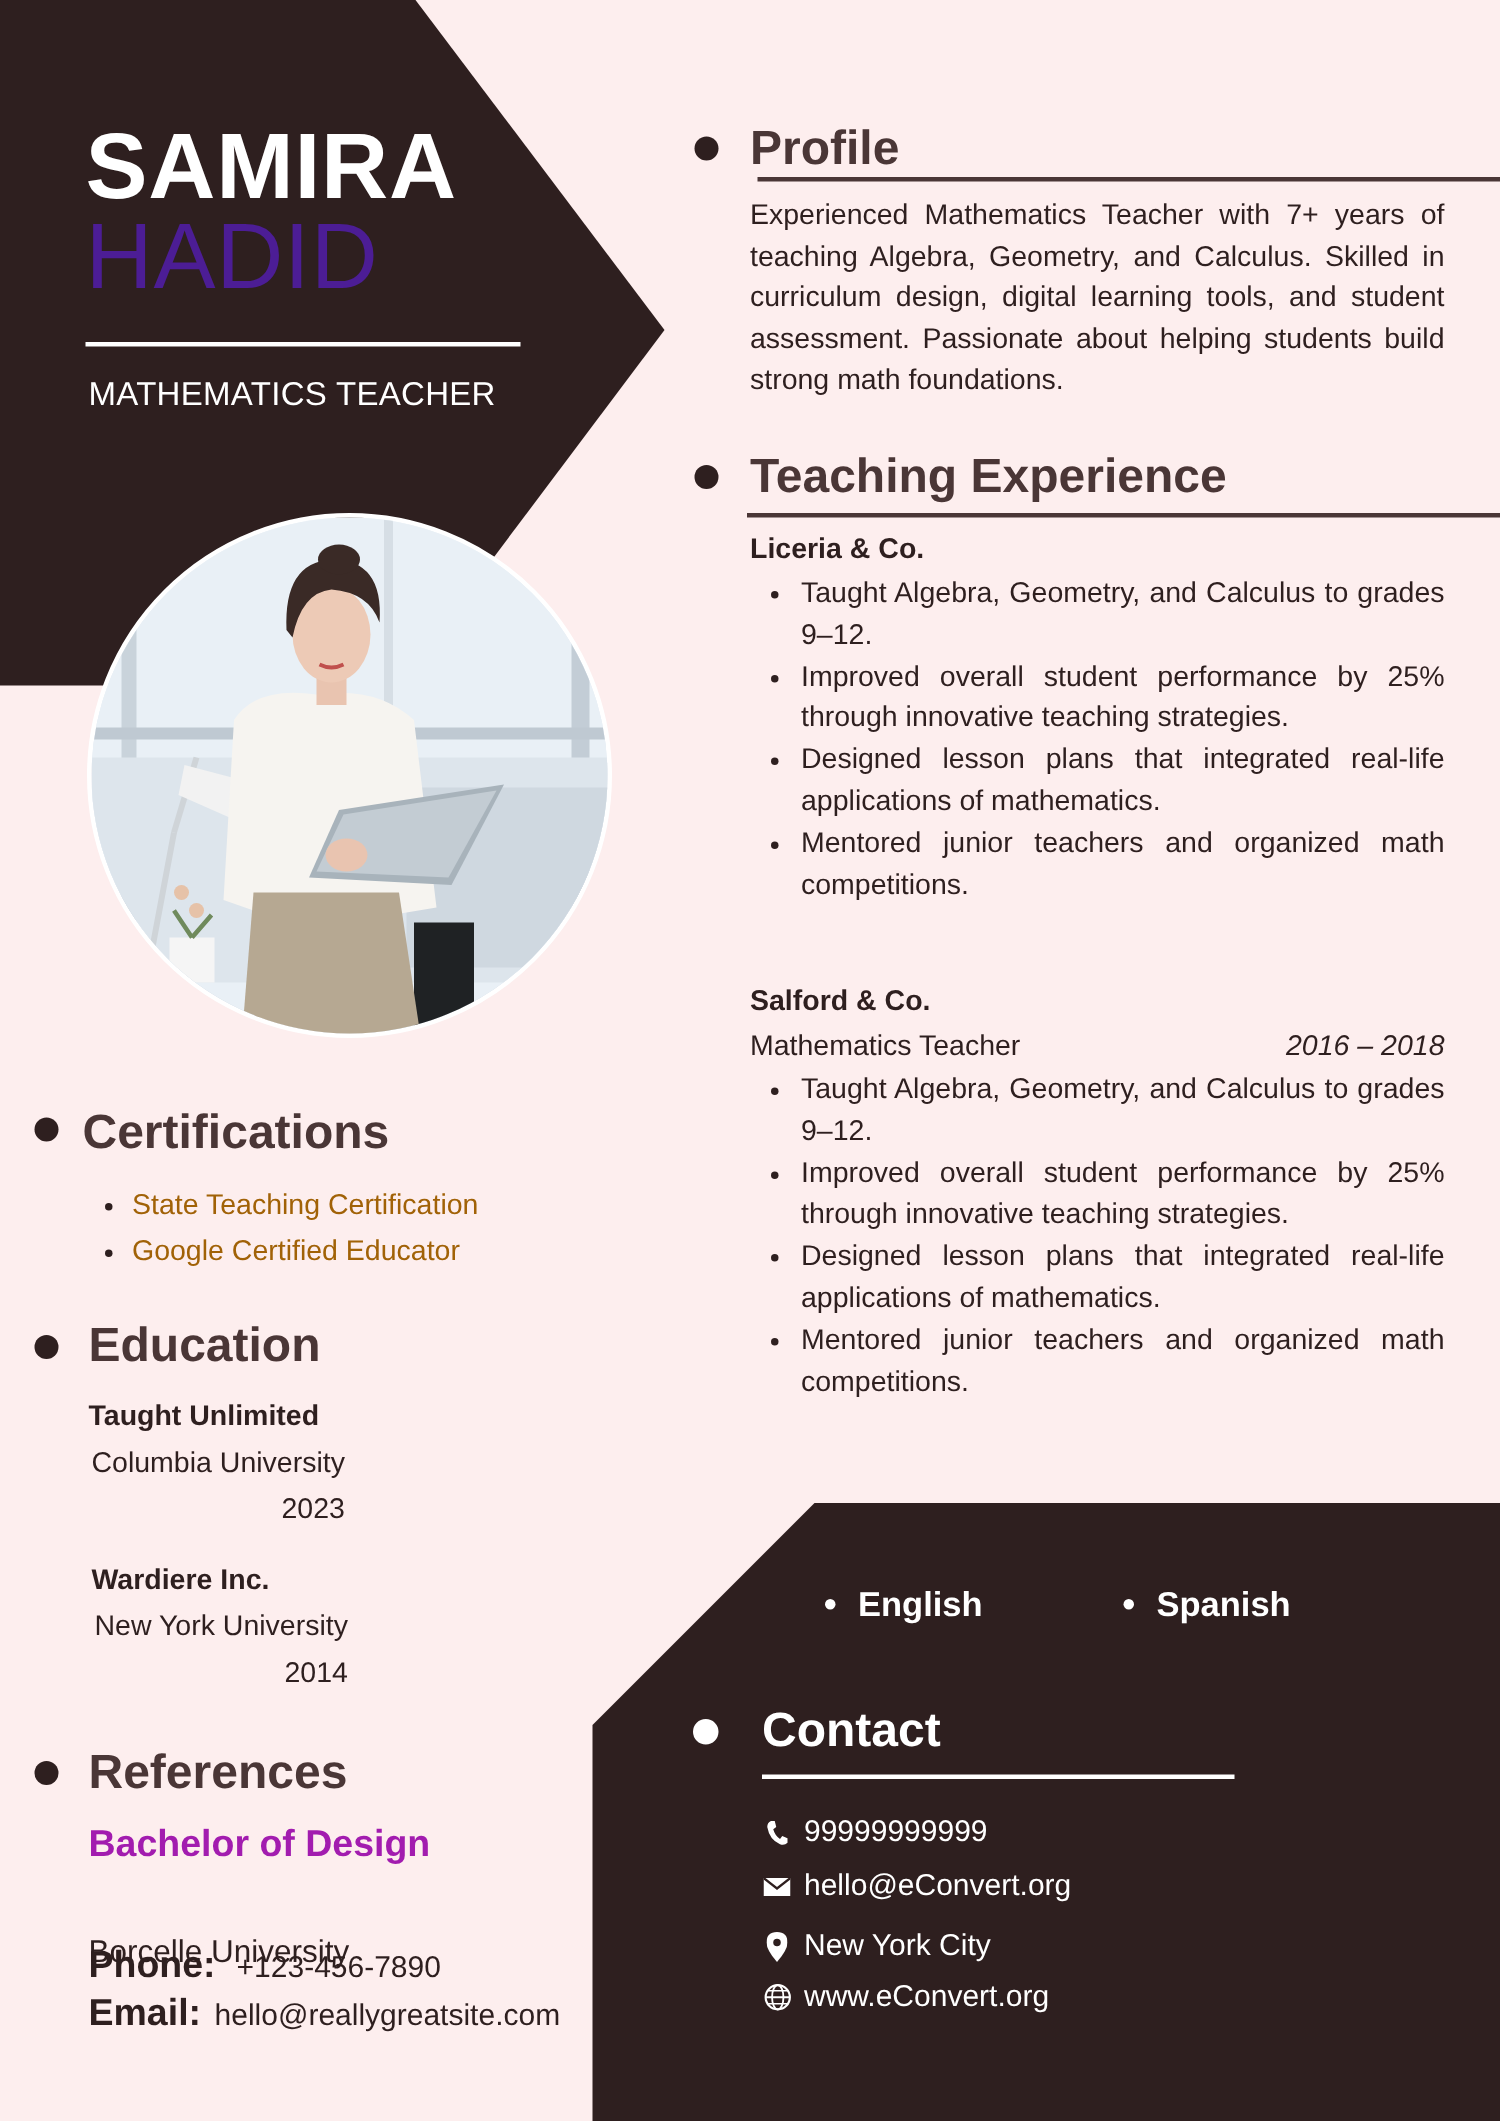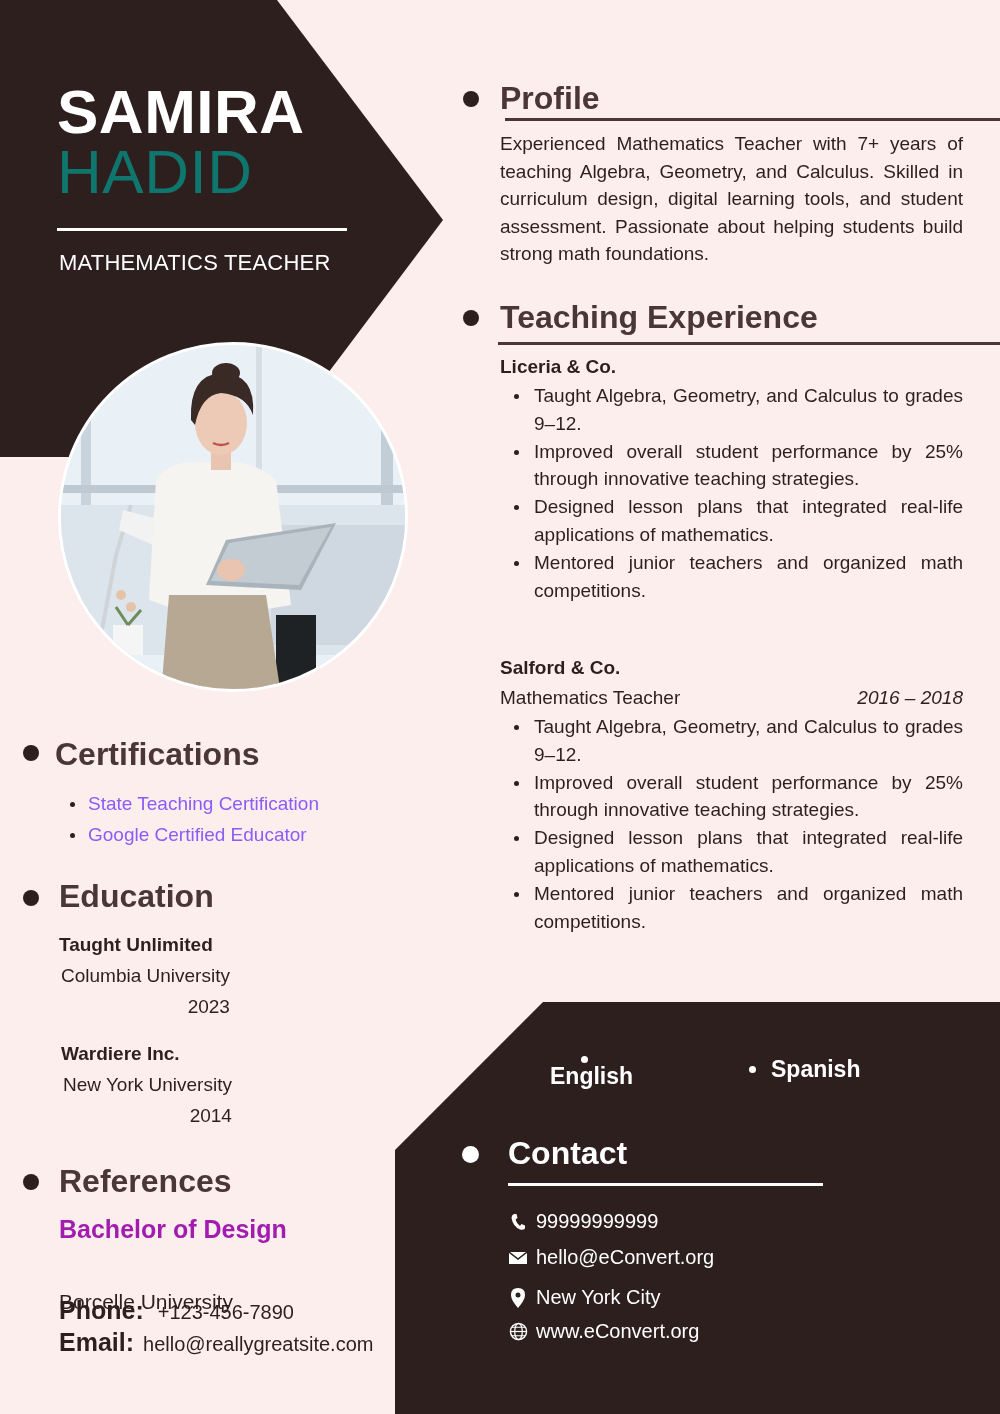--- a/index.html
+++ b/index.html
@@ -20,21 +20,21 @@
     }
 
     
     .name-first {
       left: 57px; top: 80px;
       font-size: 62px; font-weight: bold; color: #ffffff;
       letter-spacing: 0.5px; line-height: 64px;
     }
     .name-last {
       left: 57px; top: 140px;
-      font-size: 62px; font-weight: normal; color: #0f766e;
+      font-size: 62px; font-weight: normal; color: #4c1d95;
       letter-spacing: 0.5px; line-height: 64px;
     }
     .header-rule {
       left: 57px; top: 228px; width: 290px; height: 3px; background: #ffffff;
     }
     .job-title {
       left: 59px; top: 250px;
       font-size: 22px; color: #ffffff; letter-spacing: 0.2px;
     }
 
@@ -79,21 +79,21 @@
     }
     .bullets li::before {
       content: ""; position: absolute; left: 14px; top: 12px;
       width: 5px; height: 5px; border-radius: 50%; background: #2e1f1f;
     }
 
     
     .cert-list { list-style: none; }
     .cert-list li {
       position: relative; padding-left: 30px;
-      font-size: 19px; line-height: 31px; color: #8b5cf6;
+      font-size: 19px; line-height: 31px; color: #a16207;
     }
     .cert-list li::before {
       content: ""; position: absolute; left: 12px; top: 14px;
       width: 5px; height: 5px; border-radius: 50%; background: #2e1f1f;
     }
     .edu-school { font-size: 19px; font-weight: bold; }
     .edu-line { font-size: 19px; text-align: right; }
 
     .ref-degree { font-size: 25px; font-weight: bold; color: #a21caf; }
     .ref-uni { font-size: 21px; color: #2e1f1f; margin-top: 35px; }
@@ -230,21 +230,21 @@
 <div class="abs ref-uni" style="left:59px; top:1255px;">Borcelle University</div>
 <div class="abs" style="left:59px; top:1296px; display:flex; align-items:baseline;">
   <span class="ref-label">Phone:</span>
   <span class="ref-value" style="margin-left:14px;">+123-456-7890</span>
 </div>
 <div class="abs" style="left:59px; top:1328px; display:flex; align-items:baseline;">
   <span class="ref-label">Email:</span>
   <span class="ref-value" style="margin-left:9px;">hello@reallygreatsite.com</span>
 </div>
 
-<div class="abs lang-item" style="left:550px; top:1056px;flex-direction:column;">
+<div class="abs lang-item" style="left:550px; top:1056px;">
   <span class="lang-dot"></span>
   <span>English</span>
 </div>
 <div class="abs lang-item" style="left:749px; top:1056px;">
   <span class="lang-dot"></span>
   <span>Spanish</span>
 </div>
 
 <div class="abs contact-dot" style="left:462px; top:1146px;"></div>
 <div class="abs contact-title" style="left:508px; top:1135px;">Contact</div>

